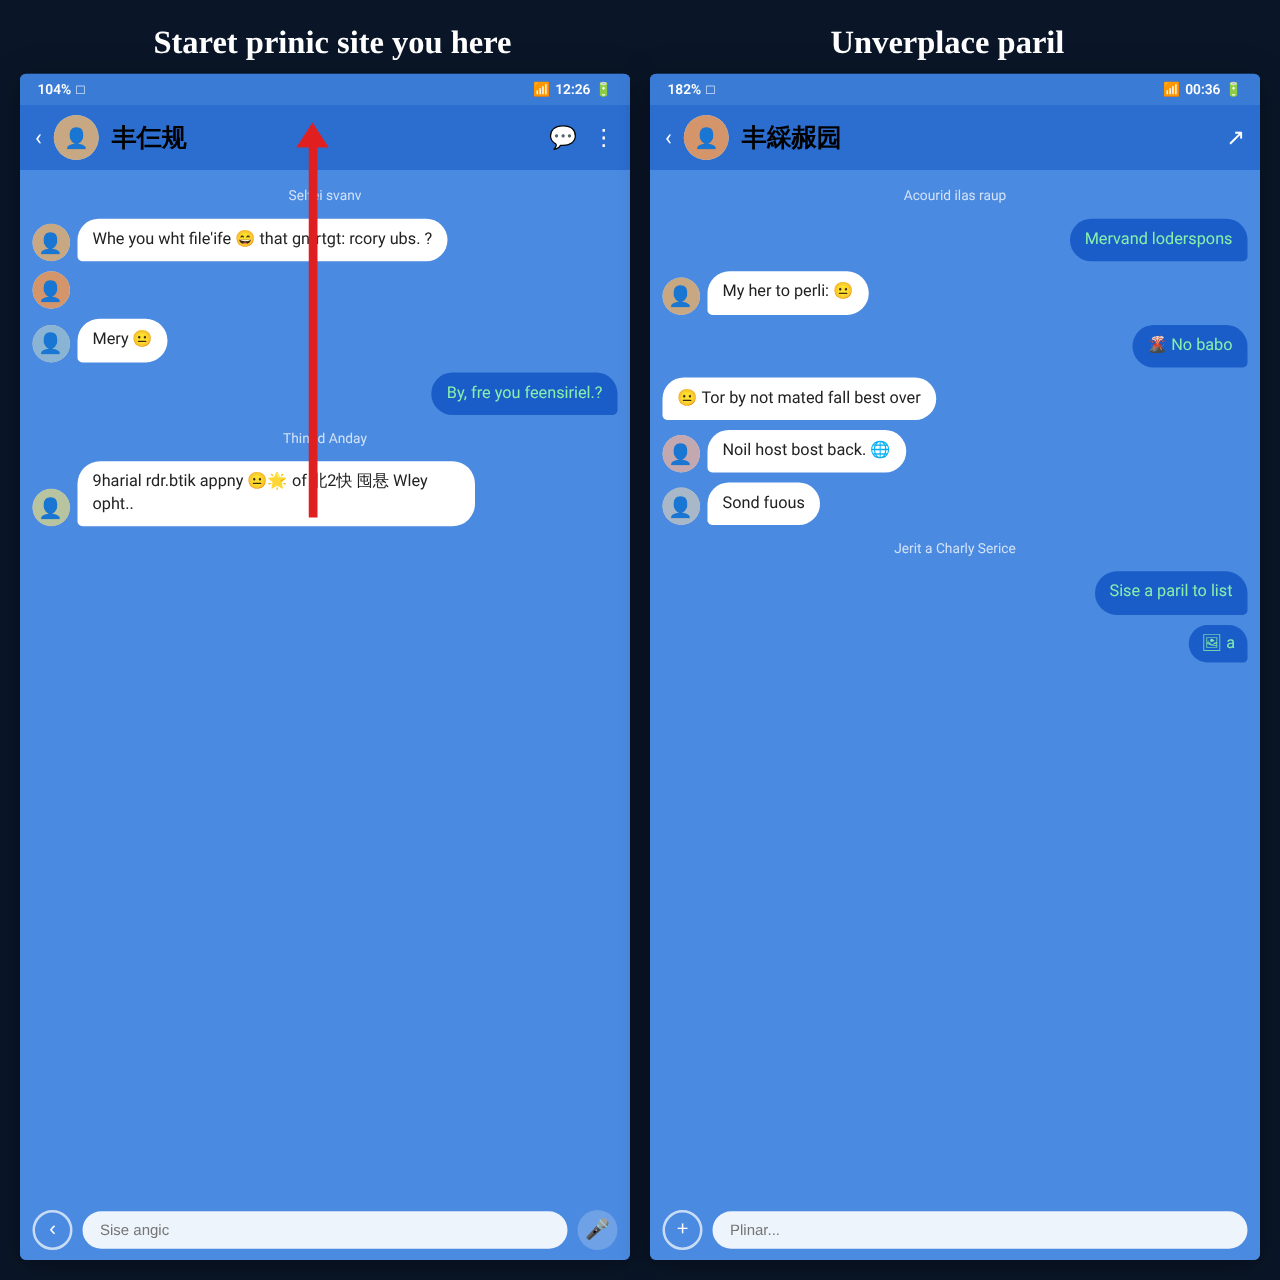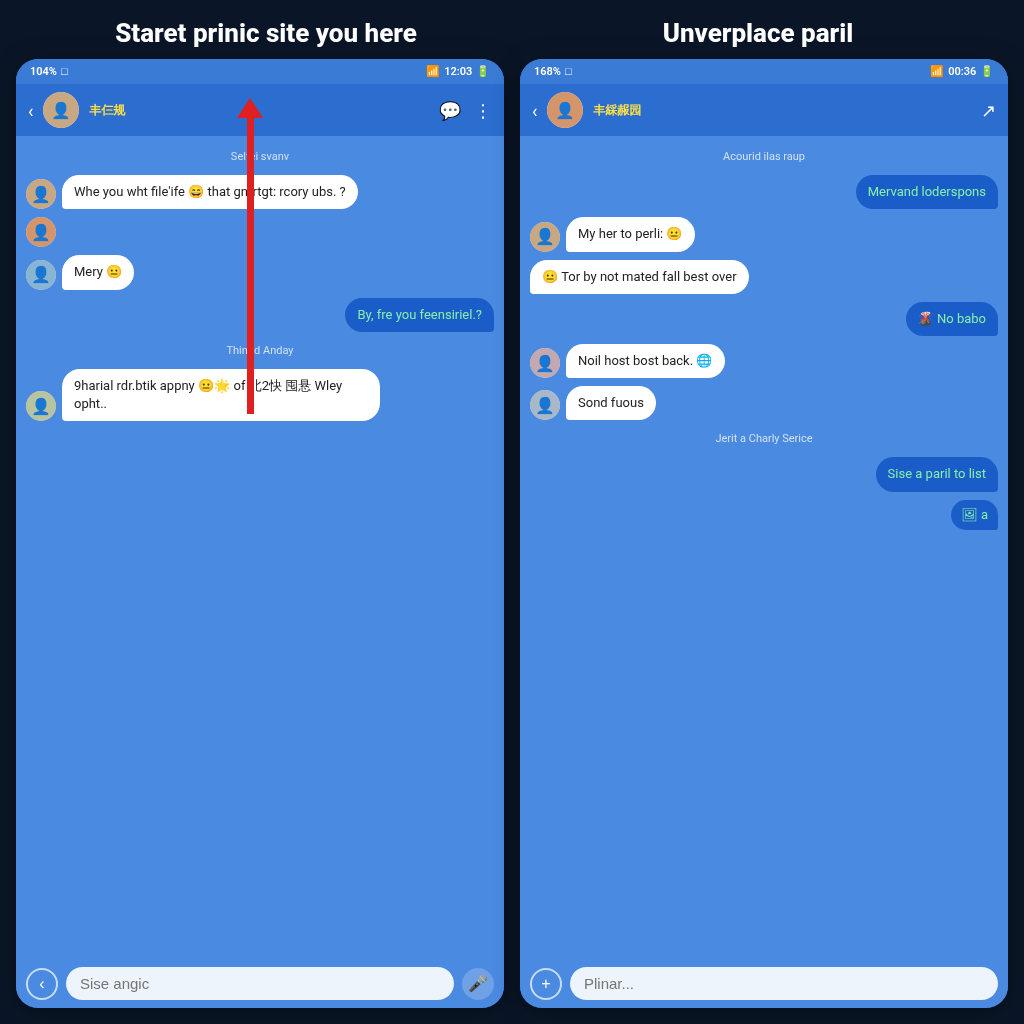--- a/index.html
+++ b/index.html
@@ -10,41 +10,42 @@
       font-family: 'Roboto', Arial, sans-serif;
       display: flex;
       flex-direction: column;
       overflow: hidden;
     }
 
     .top-labels {
       display: flex;
       width: 100%;
       padding: 18px 20px 10px 20px;
+      font-family: Liberation Serif, serif;
     }
     .top-label {
       flex: 1;
       text-align: center;
       font-size: 26px;
       font-weight: 800;
       color: #fff;
       line-height: 1.2;
     }
 
     .phones-container {
       display: flex;
       flex: 1;
       padding: 0 16px 16px 16px;
       gap: 16px;
     }
 
     .phone {
       flex: 1;
       background: #3a7bd5;
-      border-radius: 22px;
+      border-radius: 5px;
       overflow: hidden;
       display: flex;
       flex-direction: column;
       position: relative;
       box-shadow: 0 4px 24px rgba(0,0,0,0.4);
     }
 
     
     .status-bar {
       background: #3a7bd5;
@@ -70,22 +71,22 @@
     .nav-avatar {
       width: 36px;
       height: 36px;
       border-radius: 50%;
       background: #ccc;
       overflow: hidden;
       flex-shrink: 0;
     }
     .nav-title {
       flex: 1;
-      color: #fde047;
-      font-size: 12px;
+      color: #000000;
+      font-size: 20px;
       font-weight: 600;
     }
     .nav-icons { display: flex; gap: 12px; align-items: center; }
     .nav-icon { color: #fff; font-size: 18px; cursor: pointer; }
 
     
     .chat-area {
       flex: 1;
       overflow-y: auto;
       padding: 10px 10px;
@@ -160,21 +161,21 @@
       justify-content: center;
       cursor: pointer;
       flex-shrink: 0;
     }
     .input-field {
       flex: 1;
       background: rgba(255,255,255,0.9);
       border-radius: 20px;
       border: none;
       padding: 8px 14px;
-      font-size: 15px;
+      font-size: 12px;
       color: #888;
       outline: none;
     }
     .mic-btn {
       width: 32px;
       height: 32px;
       border-radius: 50%;
       background: rgba(255,255,255,0.2);
       border: none;
       color: #fff;
@@ -223,21 +224,21 @@
       </div>
     </div>
 
     <div class="status-bar">
       <div class="status-left">
         <span>104%</span>
         <span>□</span>
       </div>
       <div class="status-right">
         <span>📶</span>
-        <span>12:03</span>
+        <span>12:26</span>
         <span>🔋</span>
       </div>
     </div>
 
     <div class="nav-bar">
       <span style="color:#fff;font-size:18px;cursor:pointer;">‹</span>
       <div class="nav-avatar">
         <div class="avatar-circle av1">👤</div>
       </div>
       <div class="nav-title">丰仨规</div>
@@ -289,21 +290,21 @@
       <button class="input-btn">‹</button>
       <input class="input-field" placeholder="Sise angic" readonly="" style="">
       <button class="mic-btn">🎤</button>
     </div>
   </div>
 
   <div class="phone">
 
     <div class="status-bar">
       <div class="status-left">
-        <span>168%</span>
+        <span>182%</span>
         <span>□</span>
       </div>
       <div class="status-right">
         <span>📶</span>
         <span>00:36</span>
         <span>🔋</span>
       </div>
     </div>
 
     <div class="nav-bar">
@@ -324,26 +325,26 @@
         <div class="bubble sent">Mervand loderspons</div>
       </div>
 
       <div class="msg-row">
         <div class="msg-avatar">
             <div class="avatar-circle av1">👤</div>
           </div>
         <div class="bubble received">My her to perli: 😐</div>
       </div>
 
+      <div class="msg-row sent">
+        <div class="bubble sent">🌋 No babo</div>
+      </div>
+
       <div class="msg-row">
         <div class="bubble received">😐 Tor by not mated fall best over</div>
-      </div>
-
-      <div class="msg-row sent">
-        <div class="bubble sent">🌋 No babo</div>
       </div>
 
       <div class="msg-row">
         <div class="msg-avatar">
             <div class="avatar-circle av5">👤</div>
           </div>
         <div class="bubble received">Noil host bost back. 🌐</div>
       </div>
 
       <div class="msg-row">

